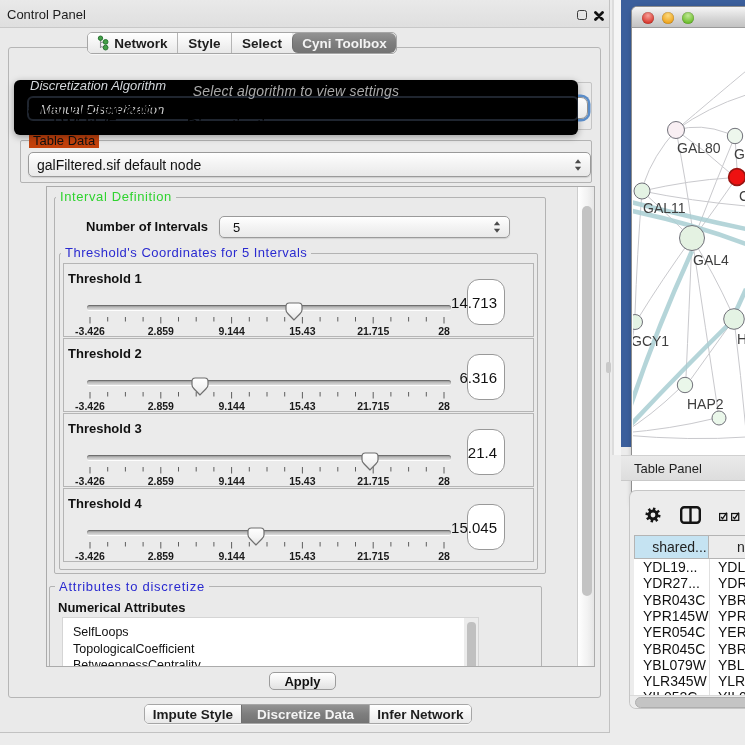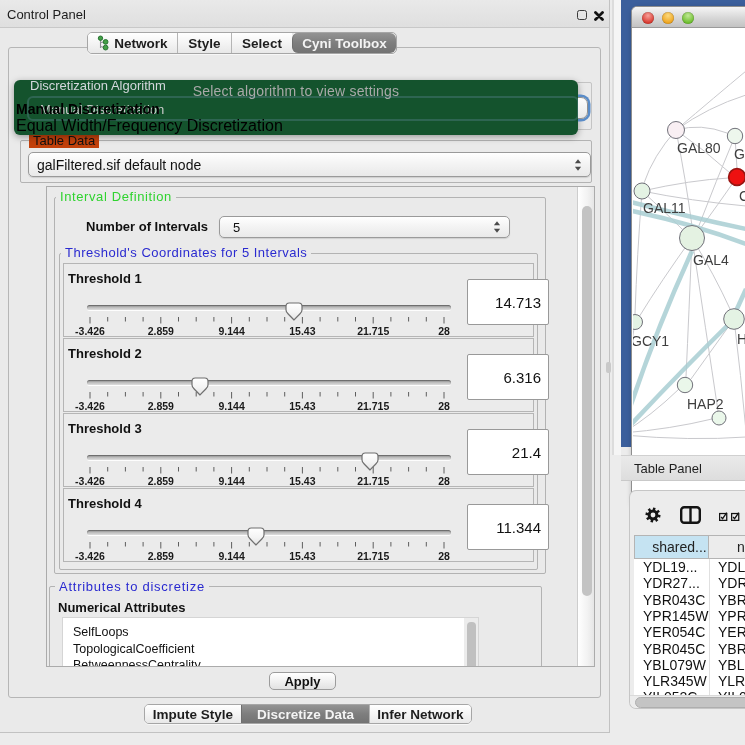--- a/index.html
+++ b/index.html
@@ -16,22 +16,22 @@
 .seg{position:absolute;display:flex;height:22px;border:1px solid #a6a6a6;border-radius:5px;
  overflow:hidden;box-shadow:0 1px 0 rgba(255,255,255,0.6);}
 .seg>div{display:flex;align-items:center;justify-content:center;font-size:13.5px;font-weight:700;
  color:#1d1d1d;background:linear-gradient(#ffffff,#f4f4f4 50%,#e8e8e8);border-left:1px solid #b5b5b5;}
 .seg>div:first-child{border-left:none;}
 .seg>div.sel{background:linear-gradient(#939393,#7e7e7e 50%,#737373);color:#f4f4f4;border-left-color:#6f6f6f;}
 .row{position:absolute;left:16px;width:471px;height:74px;background:#ebebeb;border:1px solid #b5b5b5;}
 .rowt{position:absolute;left:4px;top:7px;font-size:13px;font-weight:bold;color:#111;}
 .track{position:absolute;left:23px;top:41px;width:364px;height:5px;border-radius:2.5px;
  background:linear-gradient(#8e8e8e,#bdbdbd 50%,#dedede);box-shadow:inset 0 1px 1px rgba(0,0,0,0.3),0 1px 0 rgba(255,255,255,0.9);}
-.vbox{position:absolute;left:403px;top:15px;width:82px;height:46px;background:#fff;border:1px solid #999;
- border-radius:2px;font-size:15px;color:#111;display:flex;align-items:center;justify-content:flex-end;padding-right:7px;}
+.vbox{position:absolute;left:403px;top:15px;width:38px;height:46px;background:#fff;border:1px solid #999;
+ border-radius:12px;font-size:15px;color:#111;display:flex;align-items:center;justify-content:flex-end;padding-right:7px;}
 .ticklbl{position:absolute;top:61px;font-size:10.5px;font-weight:bold;color:#1a1a1a;transform:translateX(-50%);}
 </style></head><body>
 
 <div class="abs" style="left:0;top:0;width:610px;height:733px;background:#eaeaea;border-right:1px solid #c2c2c2;border-bottom:1px solid #c2c2c2;">
 <div class="abs" style="left:0;top:0;width:609px;height:28px;background:linear-gradient(#e9e9e9,#dfdfdf);border-bottom:1px solid #c8c8c8;">
 <div class="abs" style="left:7px;top:0;height:28px;display:flex;align-items:center;font-size:13px;color:#1c1c1c;">Control Panel</div>
 <div class="abs" style="left:577px;top:10px;width:10px;height:10px;border:1.8px solid #3a3a3a;border-radius:2.5px;"></div>
 <svg class="abs" style="left:594px;top:11px;" width="10" height="10" viewBox="0 0 10 10">
         <path d="M1.5 1.5 L8.5 8.5 M8.5 1.5 L1.5 8.5" stroke="#111" stroke-width="2.8" stroke-linecap="round"></path>
       </svg>
@@ -240,38 +240,38 @@
 <svg class="abs" style="left:183.4px;top:38px;" width="18" height="19" viewBox="0 0 18 19">
           <defs>
             <linearGradient id="g3" x1="0" y1="0" x2="0" y2="1">
               <stop offset="0" stop-color="#ffffff"></stop>
               <stop offset="0.55" stop-color="#f4f4f4"></stop>
               <stop offset="1" stop-color="#e2e2e2"></stop>
             </linearGradient>
           </defs>
           <path d="M9 18 L3.2 12 Q1 9.8 1 8 L1 4.2 Q1 1 4.2 1 L13.8 1 Q17 1 17 4.2 L17 8 Q17 9.8 14.8 12 Z" fill="url(#g3)" stroke="#6f6f6f" stroke-width="1.2"></path>
         </svg>
-<div class="vbox">11.344</div>
+<div class="vbox">15.045</div>
 </div>
 <div class="abs etch" style="left:2px;top:399px;width:493px;height:120px;"></div>
 <div class="gtitle" style="left:8px;top:393px;color:#2a2ad0;letter-spacing:0.75px;">Attributes to discretize</div>
 <div class="abs b" style="left:11px;top:413px;font-size:13px;color:#111;">Numerical Attributes</div>
 <div class="abs" style="left:15px;top:430px;width:417px;height:60px;background:#fff;border:1px solid #d5d5d5;">
         <div style="position:absolute;left:10px;top:6px;font-size:12.5px;line-height:16.5px;color:#111;">SelfLoops<br>TopologicalCoefficient<br>BetweennessCentrality</div>
         <div style="position:absolute;right:0;top:0;width:14px;height:60px;background:#ececec;"></div>
         <div style="position:absolute;right:2px;top:4px;width:9px;height:56px;background:#c0c0c0;border-radius:4px;"></div>
       </div>
 </div>
 <div class="abs" style="left:269px;top:672px;width:67px;height:18px;border:1px solid #9c9c9c;border-radius:5px;background:linear-gradient(#ffffff,#f1f1f1 50%,#e2e2e2);display:flex;align-items:center;justify-content:center;font-size:13px;font-weight:bold;color:#111;">Apply</div>
 <div class="seg" style="left:144px;top:704px;height:20px;">
 <div style="width:96px;">Impute Style</div>
 <div class="sel" style="width:128px;">Discretize Data</div>
 <div style="width:102px;">Infer Network</div>
 </div>
-<div class="abs" style="left:14px;top:80px;width:564px;height:55px;background:#14532d;border-radius:6px;box-shadow:0 2px 7px rgba(0,0,0,0.35);overflow:hidden;">
+<div class="abs" style="left:14px;top:80px;width:564px;height:55px;background:#000000;border-radius:6px;box-shadow:0 2px 7px rgba(0,0,0,0.35);overflow:hidden;font-style:italic;">
 <div class="abs" style="left:16px;top:-2px;font-size:13px;color:#d3d7dc;">Discretization Algorithm</div>
 <div class="abs" style="left:0;top:3px;width:564px;text-align:center;font-size:14px;letter-spacing:0.2px;color:#a9a9a9;">Select algorithm to view settings</div>
 <div class="abs" style="left:13px;top:16px;width:552px;height:25px;border:2px solid rgba(140,170,215,0.22);border-radius:6px;"></div>
 <div class="abs" style="left:26px;top:22px;font-size:13px;color:#cbcbcb;">Manual Discretization</div>
 </div>
 <div class="abs b" style="left:16px;top:101px;font-size:14px;color:#000;">Manual Discretization</div>
 <div class="abs" style="left:16px;top:117px;font-size:16px;color:#000;">Equal Width/Frequency Discretization</div>
 <div class="abs" style="left:578px;top:94px;width:14px;height:28px;overflow:hidden;">
       <div style="position:absolute;left:-38px;top:3px;width:48px;height:22px;border:1px solid #909090;border-radius:7px;background:linear-gradient(#fdfdfd,#e9e9e9);box-shadow:0 0 0 2.5px #5a8cc8;"></div>
     </div>

